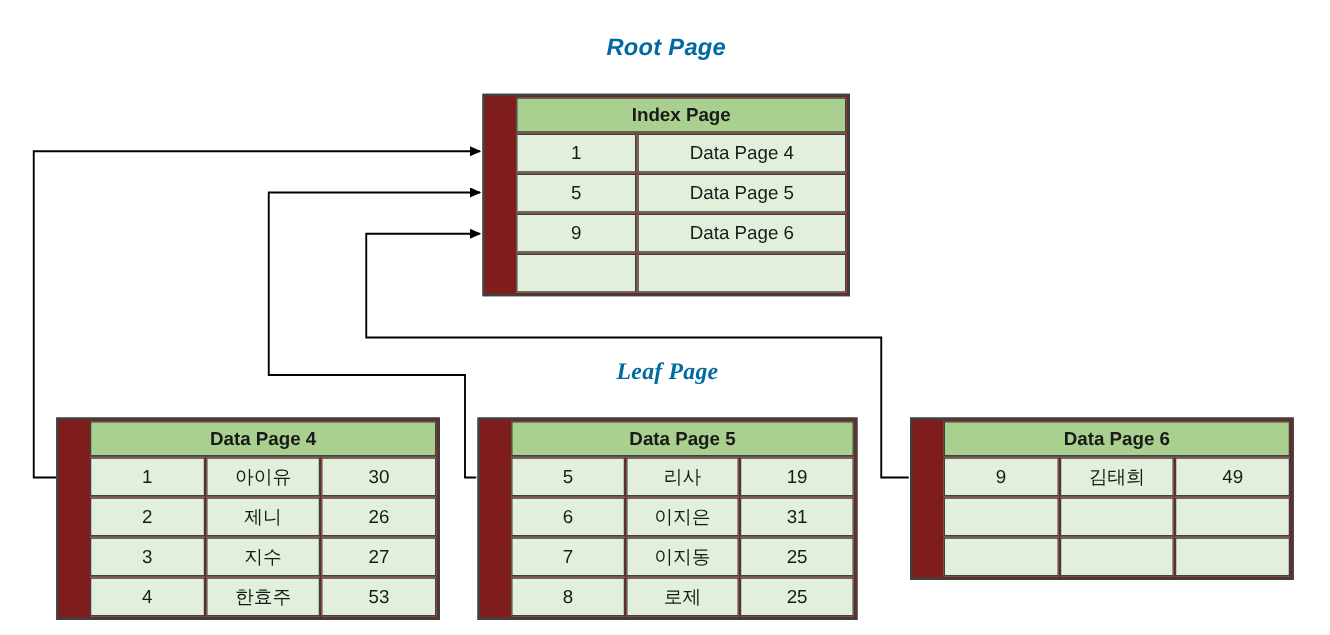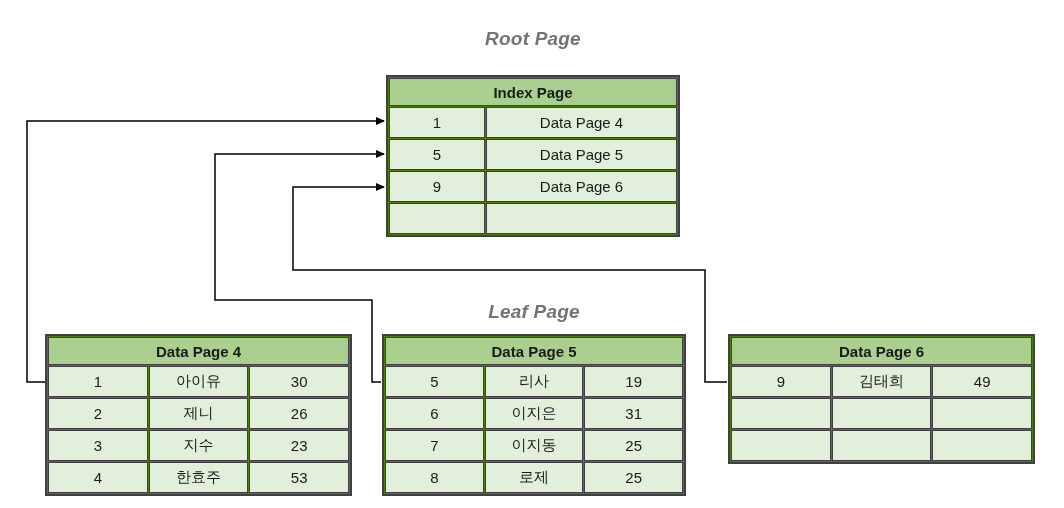--- a/index.html
+++ b/index.html
@@ -11,33 +11,34 @@
     font-family: "Liberation Sans", "DejaVu Sans", sans-serif;
     color: #1a1a1a;
     overflow: hidden;
   }
   .section-label {
     position: absolute;
     text-align: center;
     font-size: 19px;
     font-weight: bold;
     font-style: italic;
-    color: #737373;
+    color: #0369a1;
     letter-spacing: 0.2px;
   }
   #root-label { left: 386px; top: 28px; width: 294px; }
-  #leaf-label { left: 382px; top: 301px; width: 304px; }
+  #leaf-label { left: 382px; top: 287px; width: 304px; font-family: Liberation Serif, serif; }
 
   table.page-table {
     position: absolute;
     border-collapse: separate;
     border-spacing: 1px;
-    background: #4d7c0f;
+    background: #7f1d1d;
     border: 2px solid #404040;
     table-layout: fixed;
+    padding-left: 24px;
   }
   table.page-table th {
     background: #a9d08e;
     border: 1px solid #404040;
     height: 26px;
     font-size: 15px;
     font-weight: bold;
     text-align: center;
     padding: 0 4px;
   }
@@ -126,21 +127,21 @@
       <td>30</td>
     </tr>
     <tr>
       <td>2</td>
       <td>제니</td>
       <td>26</td>
     </tr>
     <tr>
       <td>3</td>
       <td>지수</td>
-      <td>23</td>
+      <td>27</td>
     </tr>
     <tr>
       <td>4</td>
       <td>한효주</td>
       <td>53</td>
     </tr>
   </tbody>
     </table>
 
   <table id="dp5-table" class="page-table">

